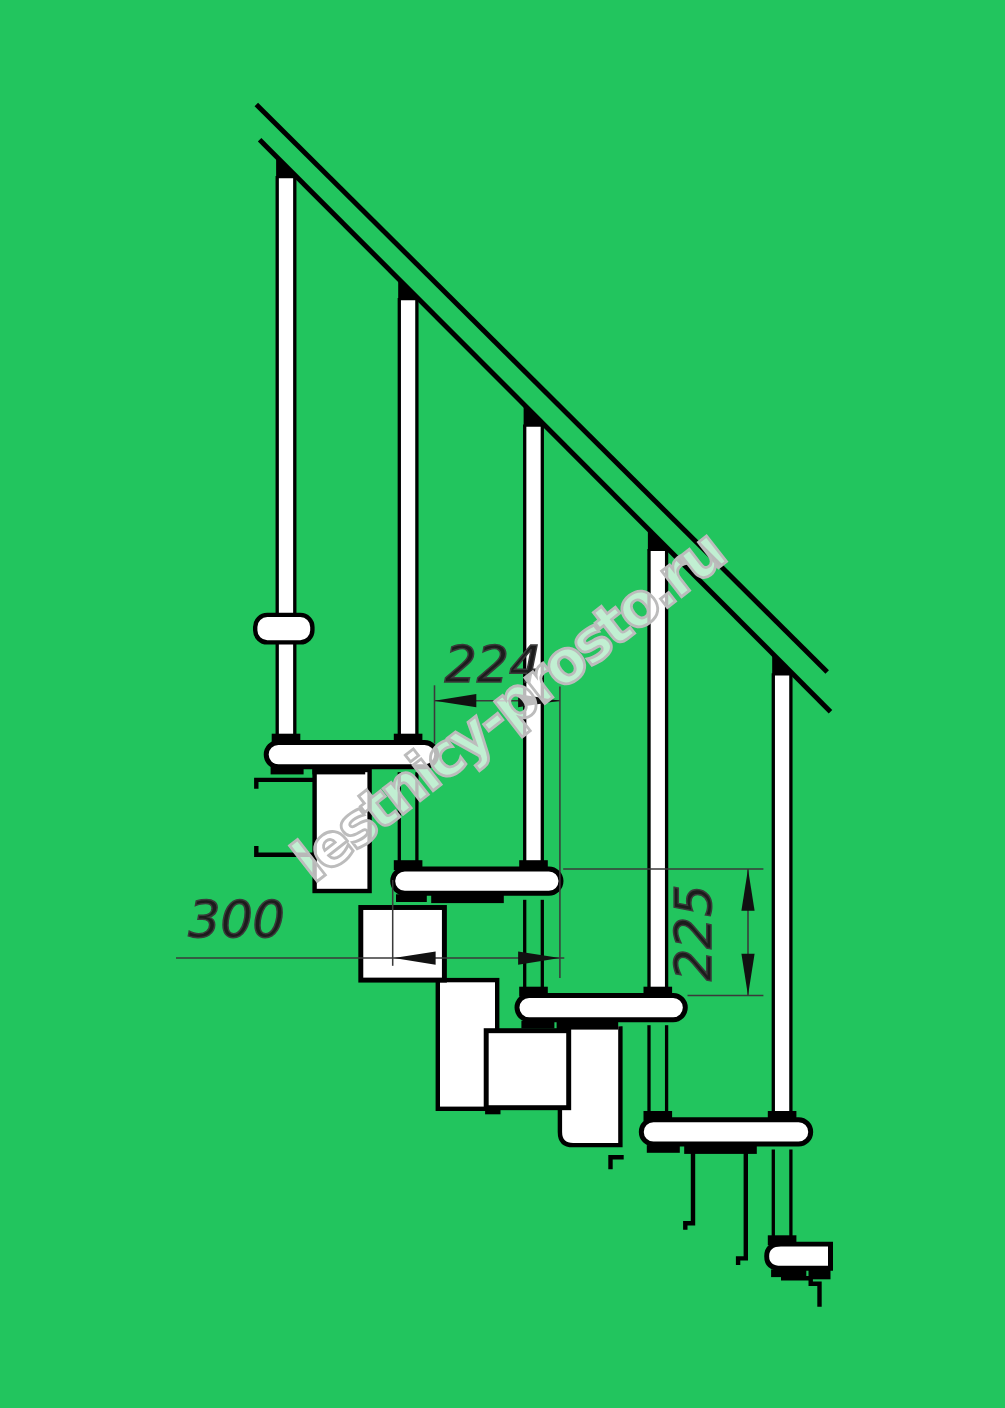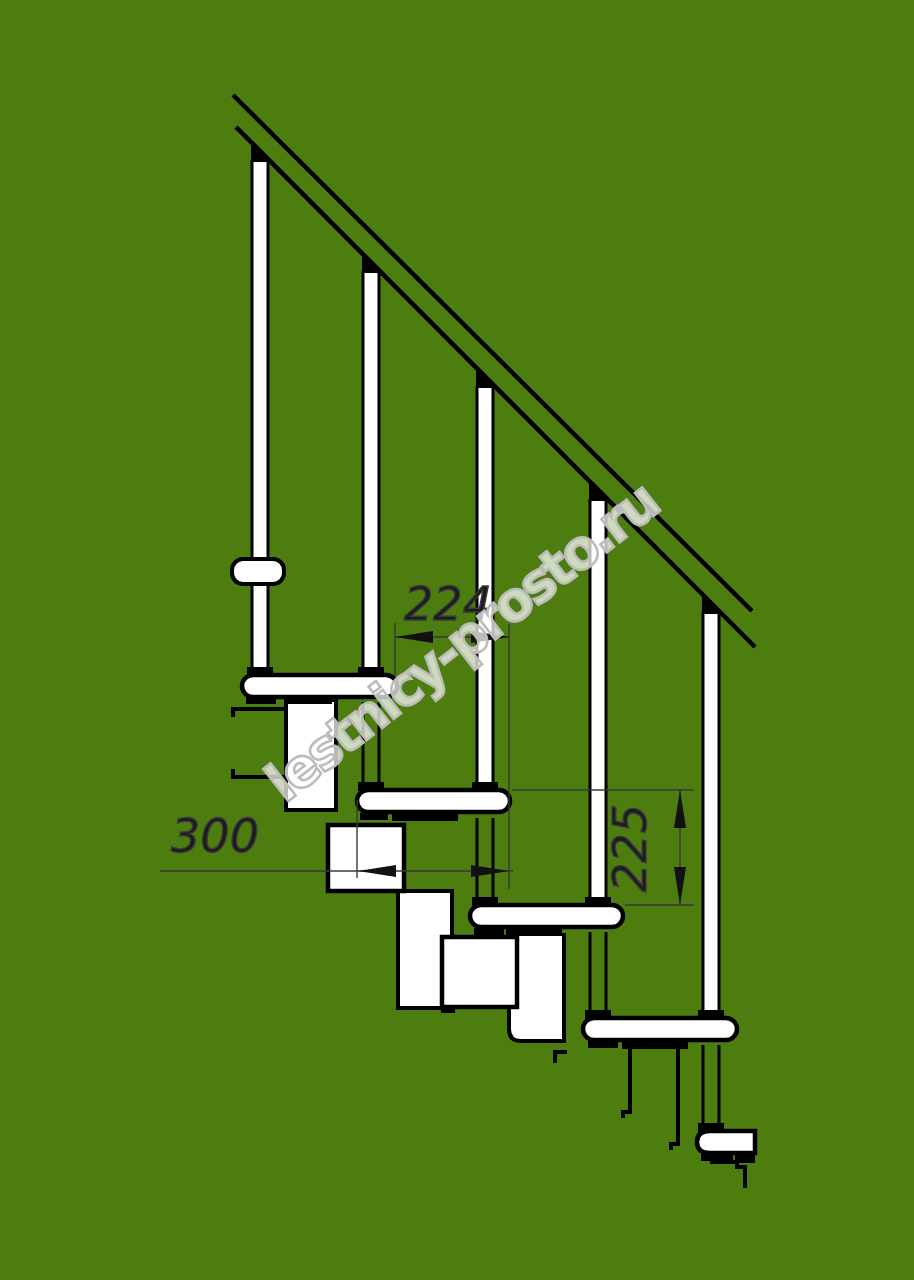--- a/index.html
+++ b/index.html
@@ -7,21 +7,21 @@
     padding: 0;
     background: #ffffff;
     width: 914px;
     height: 1280px;
     font-family: "DejaVu Sans", sans-serif;
   }
   .sheet {
     position: relative;
     width: 914px;
     height: 1280px;
-    background: #4d7c0f;
+    background: #22c55e;
     overflow: hidden;
   }
   svg { display: block; }
   .dim-text {
     font-family: "DejaVu Sans", "Liberation Sans", sans-serif;
     font-style: italic;
     font-size: 46px;
     fill: #1c1c1c;
   }
   .wm-text {

